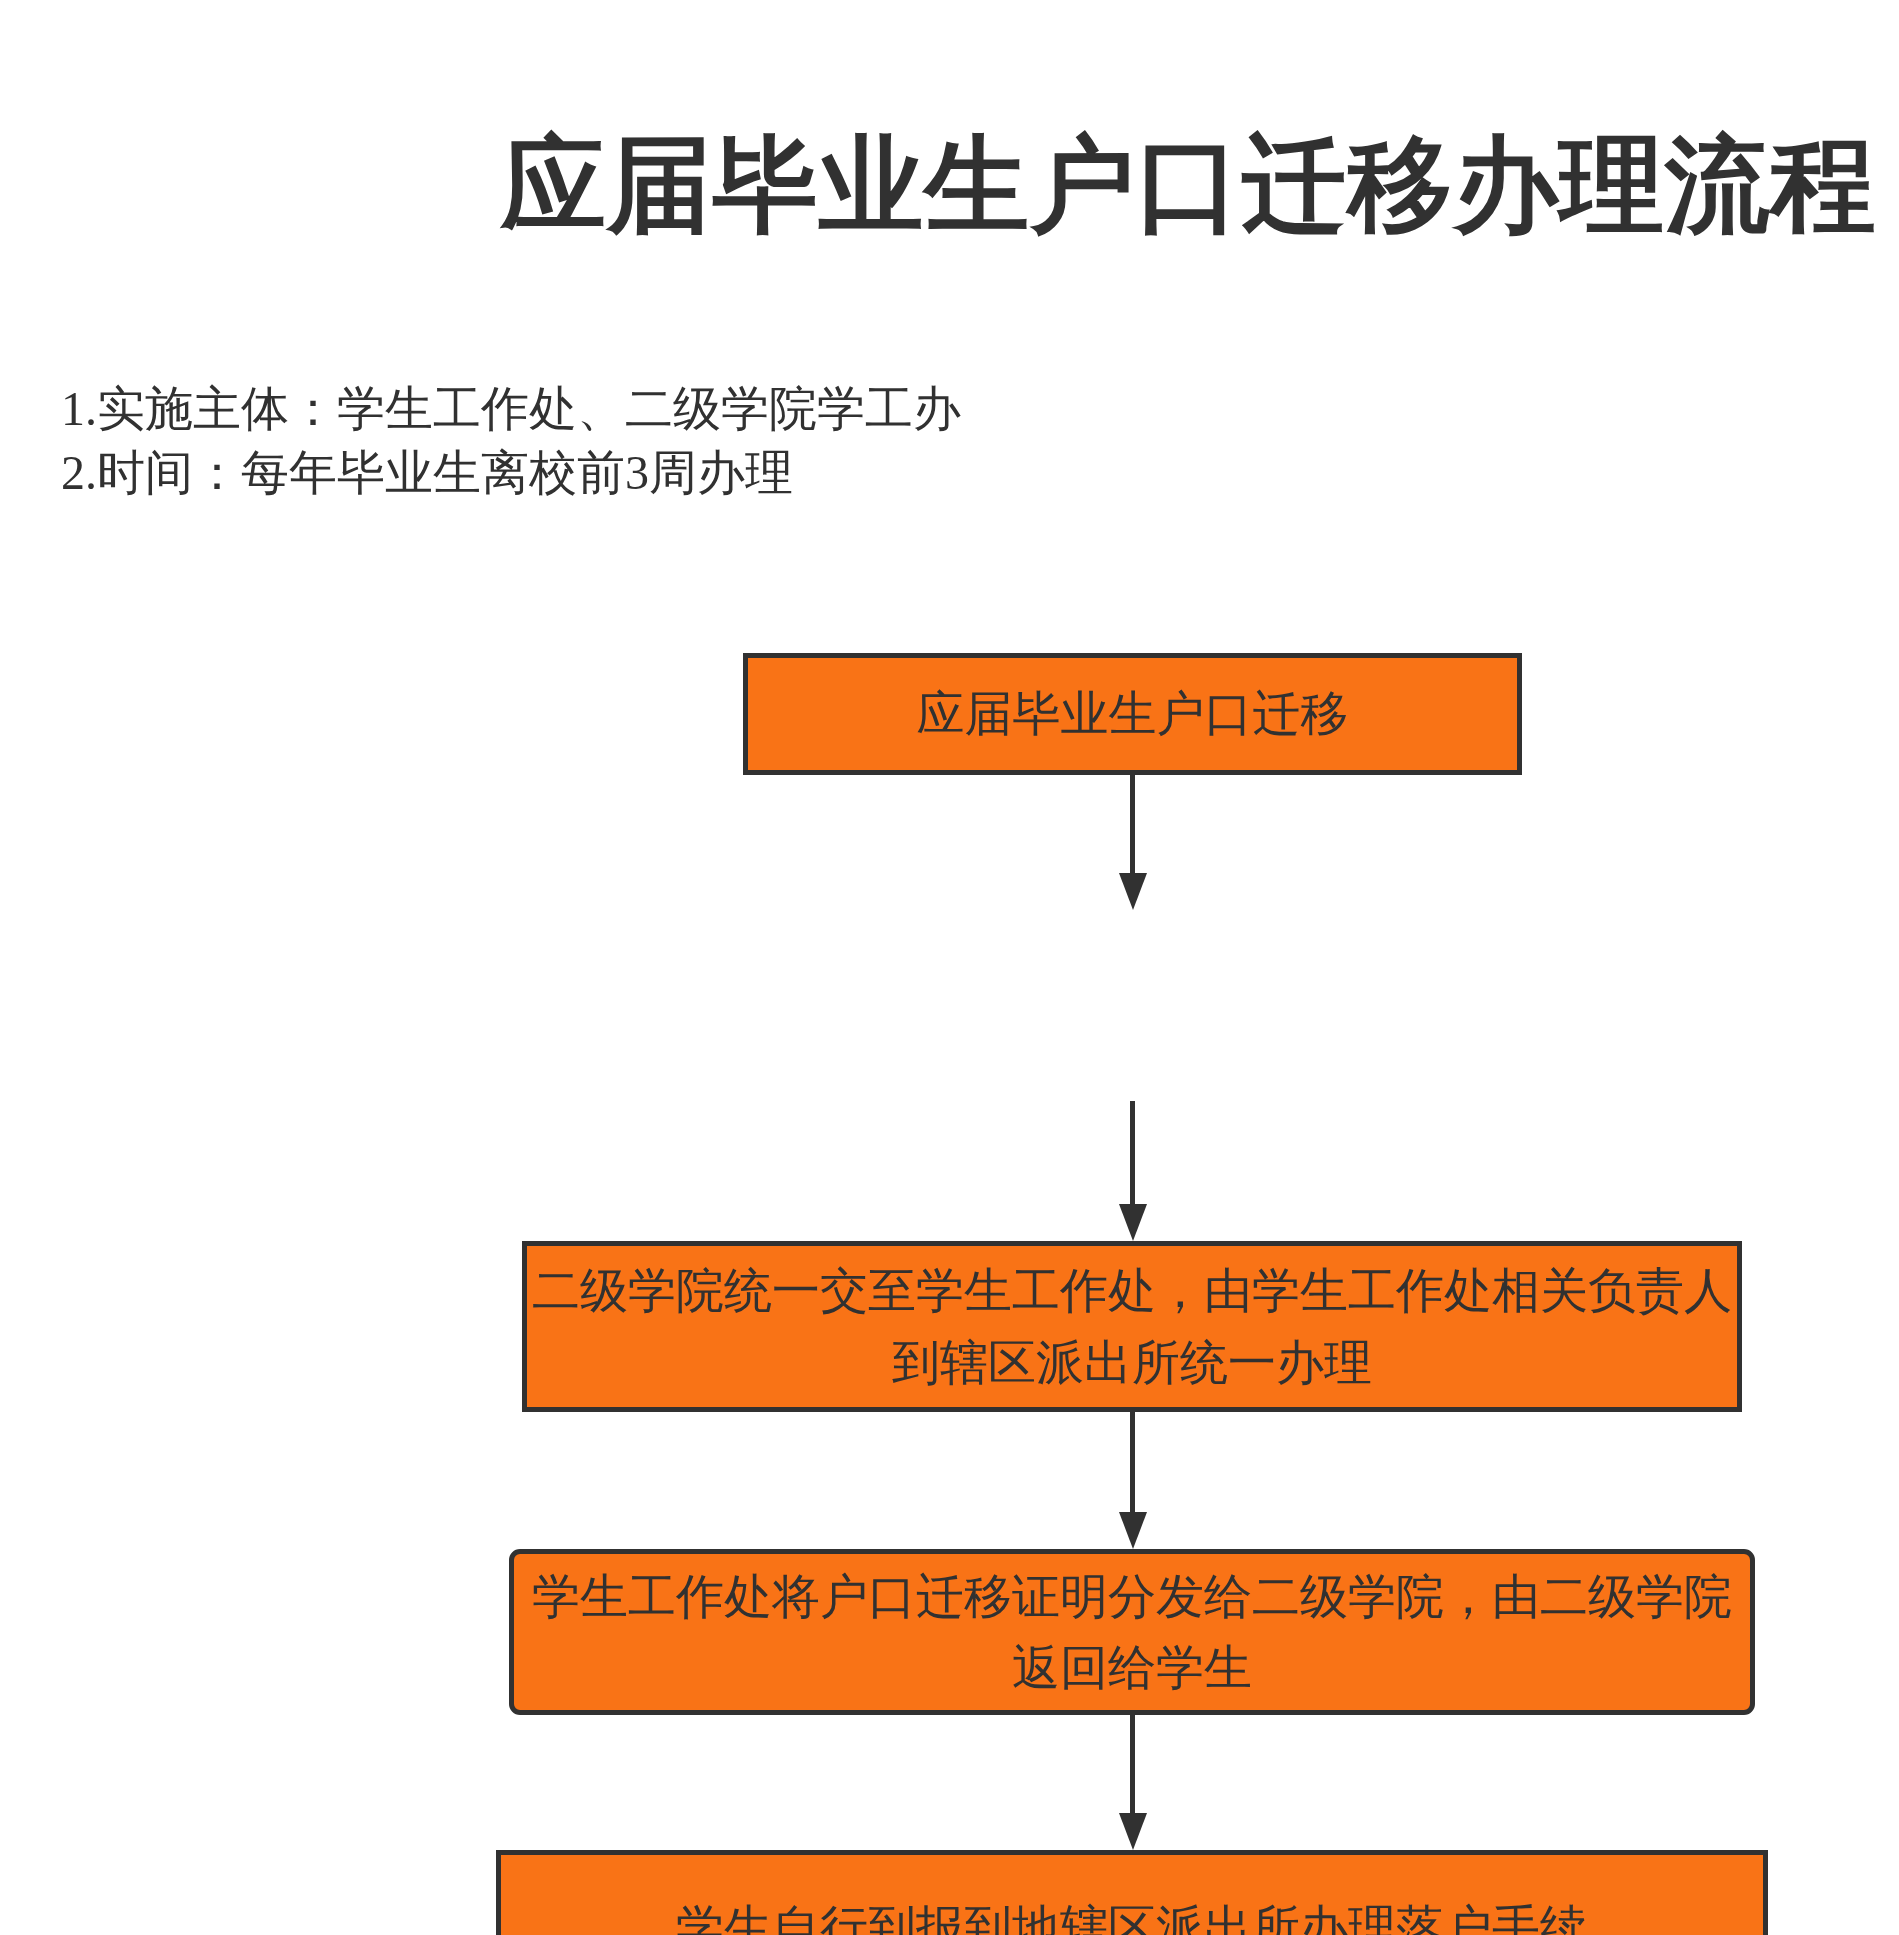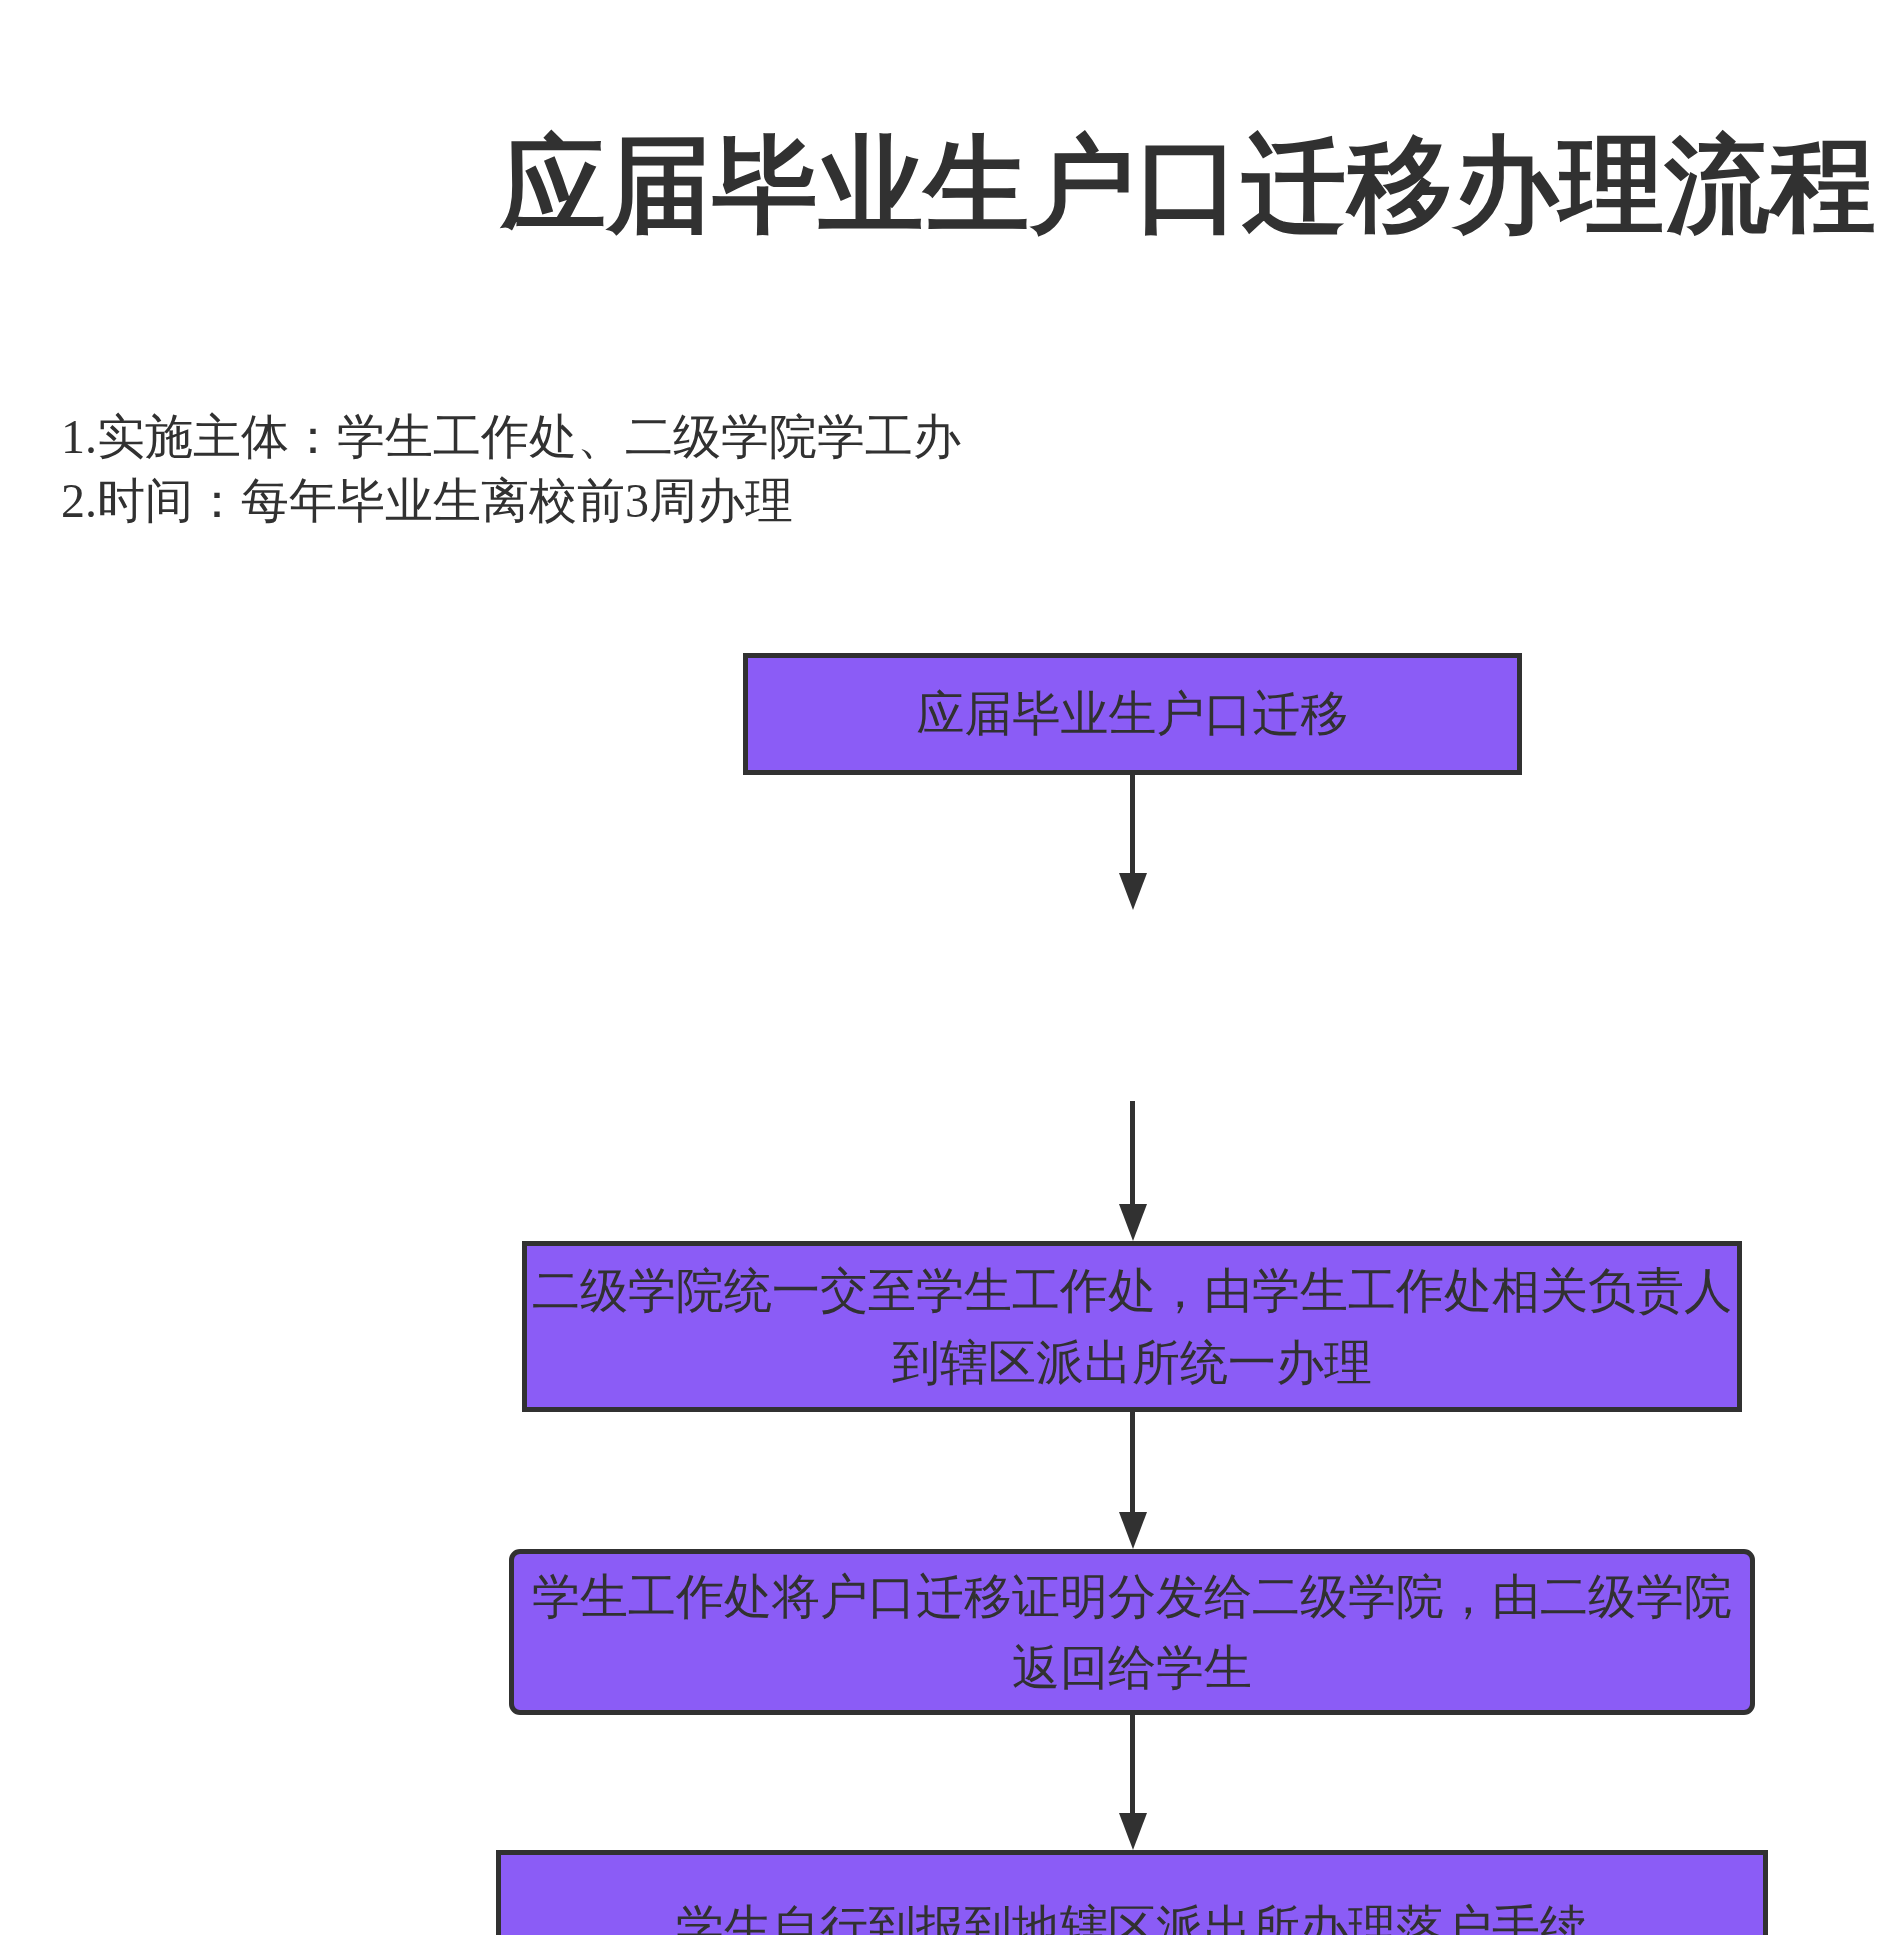--- a/index.html
+++ b/index.html
@@ -28,27 +28,26 @@
     white-space: nowrap;
     color: #313131;
   }
   .notes {
     position: absolute;
     left: 61px;
     top: 377px;
     font-size: 48px;
     line-height: 1.33;
     color: #313131;
-    margin-top: 28px;
   }
   .flow-node {
     position: absolute;
     box-sizing: border-box;
     border: 5px solid #313131;
-    background: #8b5cf6;
+    background: #f97316;
     display: flex;
     align-items: center;
     justify-content: center;
     text-align: center;
     font-size: 48px;
     line-height: 1.48;
     color: #313131;
     padding: 0 4.6px;
   }
   .node-start { left: 743px; top: 653px; width: 779px; height: 122px; }

